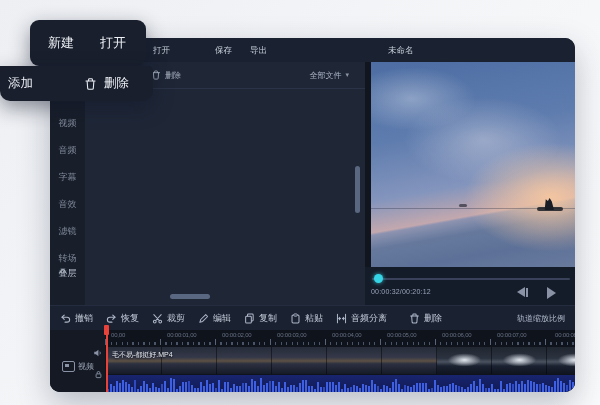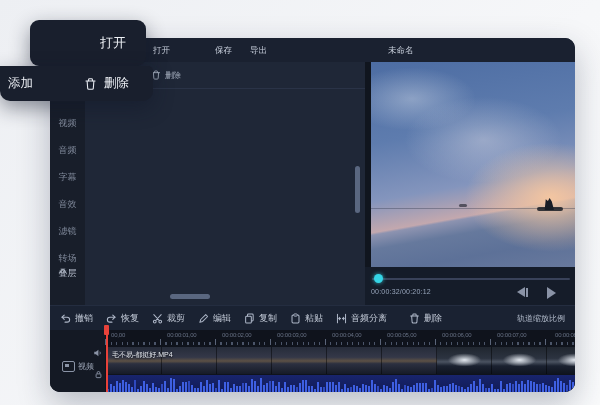--- a/index.html
+++ b/index.html
@@ -121,20 +121,24 @@
         <div class="mh-del">
           <svg width="10" height="10" viewBox="0 0 12 12">
             <g fill="none" stroke="#a9b2c2" stroke-width="1.1" stroke-linecap="round" stroke-linejoin="round">
               <path d="M1.8 3.2h8.4"></path>
                 <path d="M4.2 3V2a.8.8 0 0 1 .8-.8h2a.8.8 0 0 1 .8.8v1"></path>
               <path d="M2.9 3.4l.5 6.6a1 1 0 0 0 1 .9h3.2a1 1 0 0 0 1-.9l.5-6.6"></path>
               </g>
             </svg>
           <span>删除</span>
         </div>
+        <div class="mh-filter">
+          <span>全部文件</span>
+          <span class="caret">▾</span>
+        </div>
       </div>
       <div class="vscroll"></div>
       <div class="hscroll"></div>
     </div>
 
     <div class="preview">
       <div class="video">
         <div class="horizon"></div>
         <div class="rock rock1"></div>
         <div class="rock rock2"></div>
@@ -428,20 +432,21 @@
             <div class="wbar" style="height: 12px; background: rgb(62, 95, 226);"></div>
             <div class="wbar" style="height: 10px; background: rgb(62, 95, 226);"></div>
           </div>
       </div>
       <div class="playhead-head" id="ph-head" style="background: rgb(232, 66, 58);"></div>
       <div class="playhead-line" id="ph-line" style="background: rgb(232, 66, 58);"></div>
     </div>
   </div>
 
   <div class="popup popup-a">
+    <span class="pa-item pa-new">新建</span>
     <span class="pa-item pa-open">打开</span>
   </div>
   <div class="popup popup-b">
     <span class="pb-add">添加</span>
     <div class="pb-delwrap">
       <svg width="13" height="14" viewBox="0 0 12 12">
         <g fill="none" stroke="#e8ebf2" stroke-width="1" stroke-linecap="round" stroke-linejoin="round">
           <path d="M1.8 3.2h8.4"></path>
             <path d="M4.2 3V2a.8.8 0 0 1 .8-.8h2a.8.8 0 0 1 .8.8v1"></path>
           <path d="M2.9 3.4l.5 6.6a1 1 0 0 0 1 .9h3.2a1 1 0 0 0 1-.9l.5-6.6"></path>

